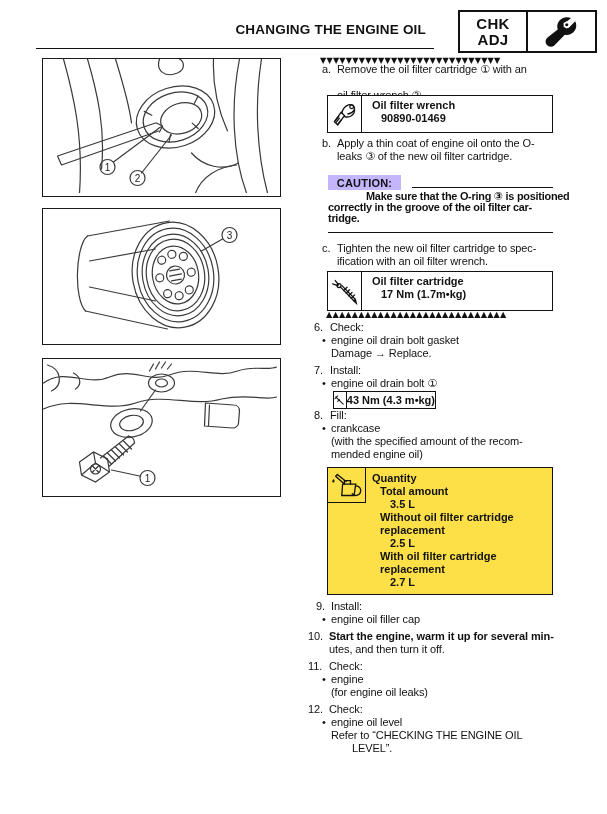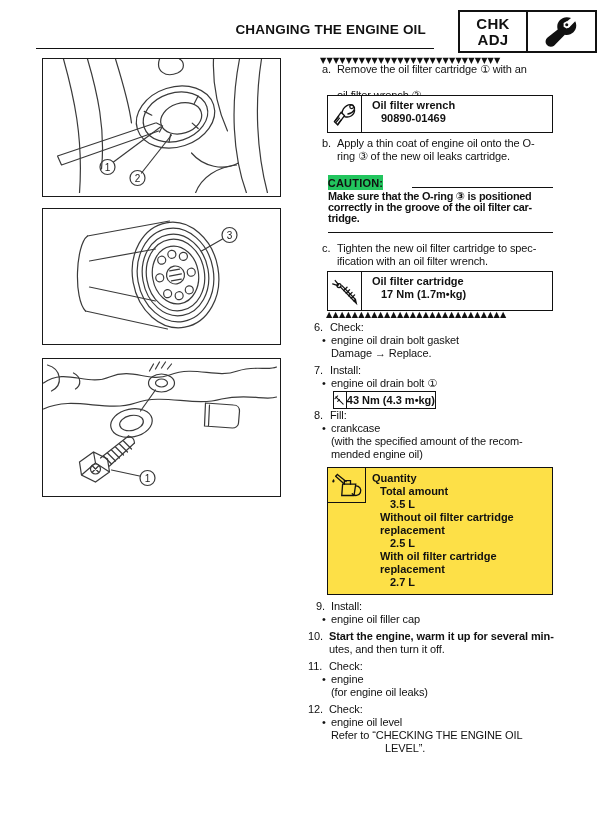--- a/index.html
+++ b/index.html
@@ -32,21 +32,21 @@
   .spec .line2{position:absolute;left:53px;top:16px;font-size:11px;font-weight:bold;white-space:nowrap;}
   .qty{position:absolute;left:327px;top:467px;width:224px;height:126px;border:1.6px solid #111;background:#fde047;}
   .qty .icon-cell{position:absolute;left:0;top:0;width:37px;height:34px;
        border-right:1.6px solid #111;border-bottom:1.6px solid #111;
        display:flex;align-items:center;justify-content:center;}
   .qty .ql{position:absolute;font-size:11px;font-weight:bold;white-space:nowrap;line-height:13px;}
   .mini{position:absolute;left:333px;top:391px;width:101px;height:16px;border:1.4px solid #111;display:flex;}
   .mini .m-icon{width:16px;border-right:1.2px solid #111;display:flex;align-items:center;justify-content:center;}
   .mini .m-text{flex:1;display:flex;align-items:center;justify-content:center;
        font-size:11px;font-weight:bold;white-space:nowrap;}
-  .caution-label{position:absolute;left:328px;top:175px;width:55px;height:15px;background:#22c55e;
+  .caution-label{position:absolute;left:328px;top:175px;width:73px;height:15px;background:#c4b5fd;
        display:flex;align-items:center;justify-content:center;
        font-size:11px;font-weight:bold;letter-spacing:0.2px;}
   .caution-line{position:absolute;left:328px;font-size:10.9px;font-weight:bold;
        line-height:11px;white-space:nowrap;letter-spacing:-0.25px;}
 </style>
 </head>
 <body>
 
 <div class="page">
 
@@ -167,25 +167,25 @@
         <path d="M16,19 C22,21 28,17 28,11"></path>
         <circle cx="24.5" cy="7.5" r="2.2"></circle>
       </svg>
     </div>
     <div class="line1">Oil filter wrench</div>
     <div class="line2">90890-01469</div>
   </div>
 
   <div class="t" style="left:322px;top:137px;">b.</div>
   <div class="t" style="left:337px;top:137px;">Apply a thin coat of engine oil onto the O-</div>
-  <div class="t" style="left:337px;top:150px;">ring ③ of the new oil leaks cartridge.</div>
+  <div class="t" style="left:337px;top:150px;">leaks ③ of the new oil filter cartridge.</div>
 
   <div class="caution-label">CAUTION:</div>
   <div class="rule" style="left:412px;top:187px;width:141px;"></div>
-  <div class="caution-line" style="top:191px;">Make sure that the O-ring ③ is positioned</div>
+  <div class="caution-line" style="top:191px;margin-left:38px;">Make sure that the O-ring ③ is positioned</div>
   <div class="caution-line" style="top:202px;">correctly in the groove of the oil filter car-</div>
   <div class="caution-line" style="top:213px;">tridge.</div>
   <div class="rule" style="left:328px;top:232px;width:225px;"></div>
 
   <div class="t" style="left:322px;top:242px;">c.</div>
   <div class="t" style="left:337px;top:242px;">Tighten the new oil filter cartridge to spec-</div>
   <div class="t" style="left:337px;top:255px;">ification with an oil filter wrench.</div>
 
   <div class="spec" style="top:271px;height:38px;">
     <div class="icon-cell">
@@ -264,15 +264,15 @@
   <div class="t" style="left:329px;top:660px;">Check:</div>
   <div class="t" style="left:322px;top:673px;">•</div>
   <div class="t" style="left:331px;top:673px;">engine</div>
   <div class="t" style="left:331px;top:686px;">(for engine oil leaks)</div>
 
   <div class="t" style="left:308px;top:703px;">12.</div>
   <div class="t" style="left:329px;top:703px;">Check:</div>
   <div class="t" style="left:322px;top:716px;">•</div>
   <div class="t" style="left:331px;top:716px;">engine oil level</div>
   <div class="t" style="left:331px;top:729px;">Refer to “CHECKING THE ENGINE OIL</div>
-  <div class="t" style="left:345px;top:742px;padding-left:40px;">LEVEL”.</div>
+  <div class="t" style="left:312px;top:742px;padding-left:40px;">LEVEL”.</div>
 
 </div>
 
 </body></html>

